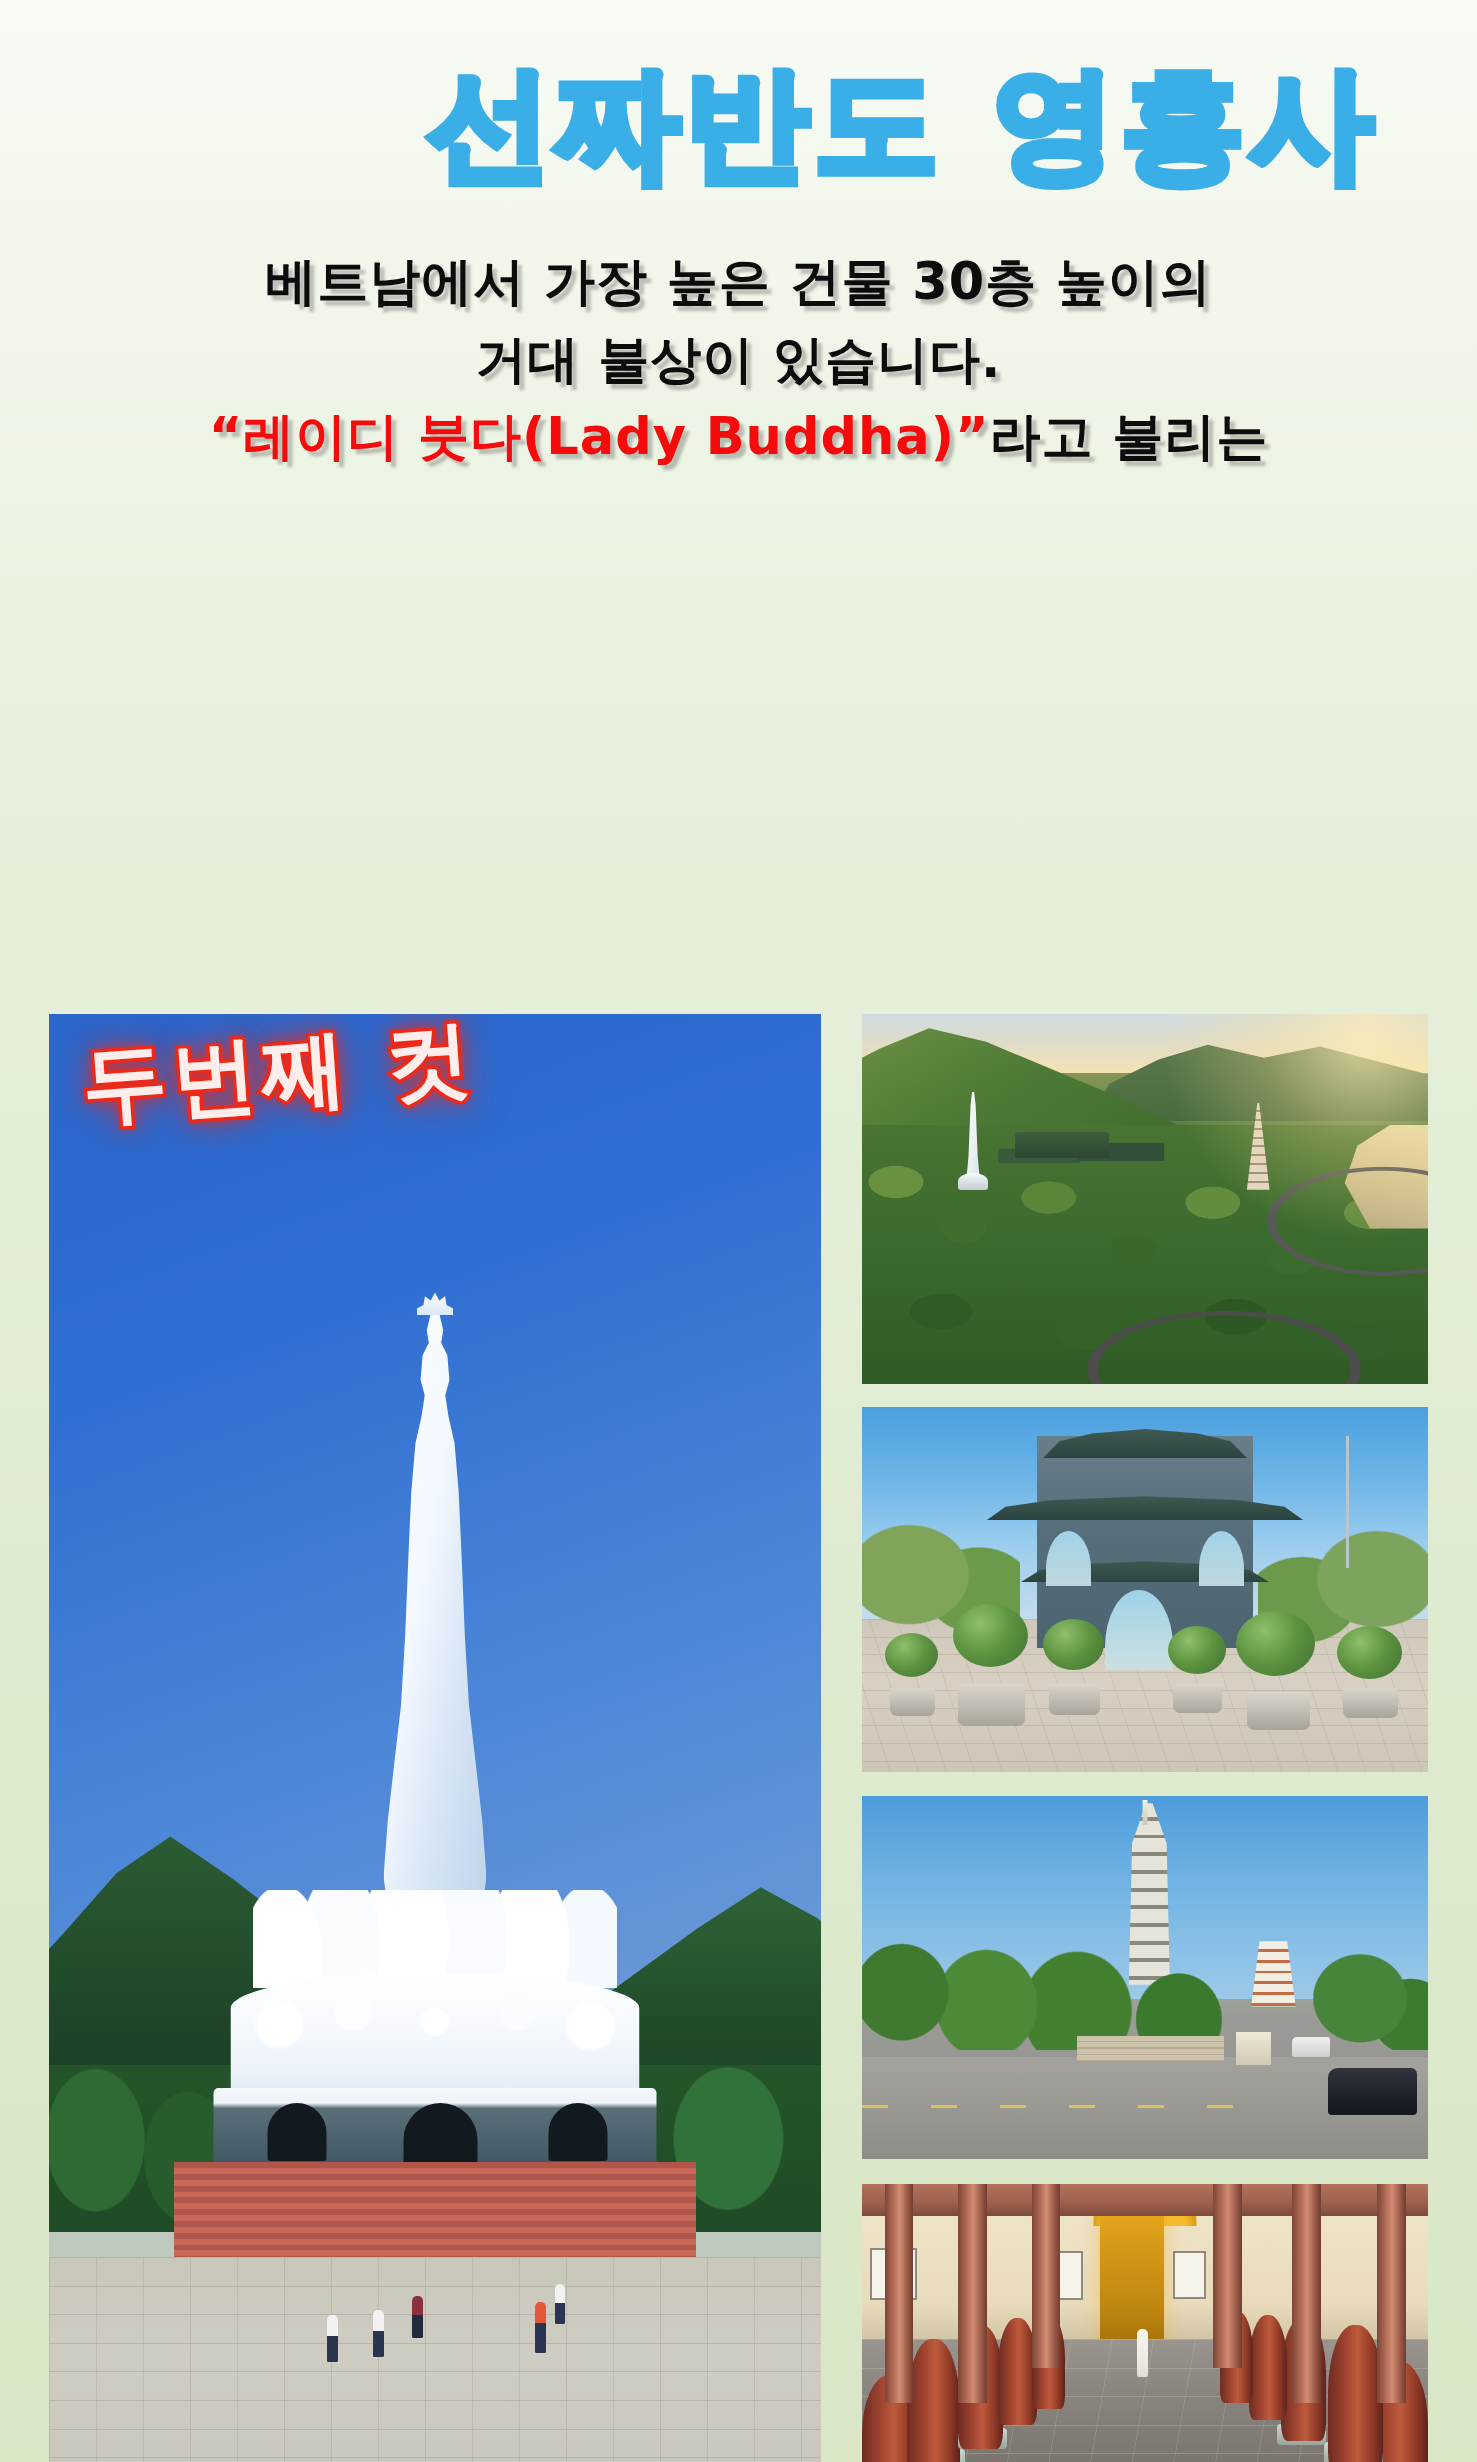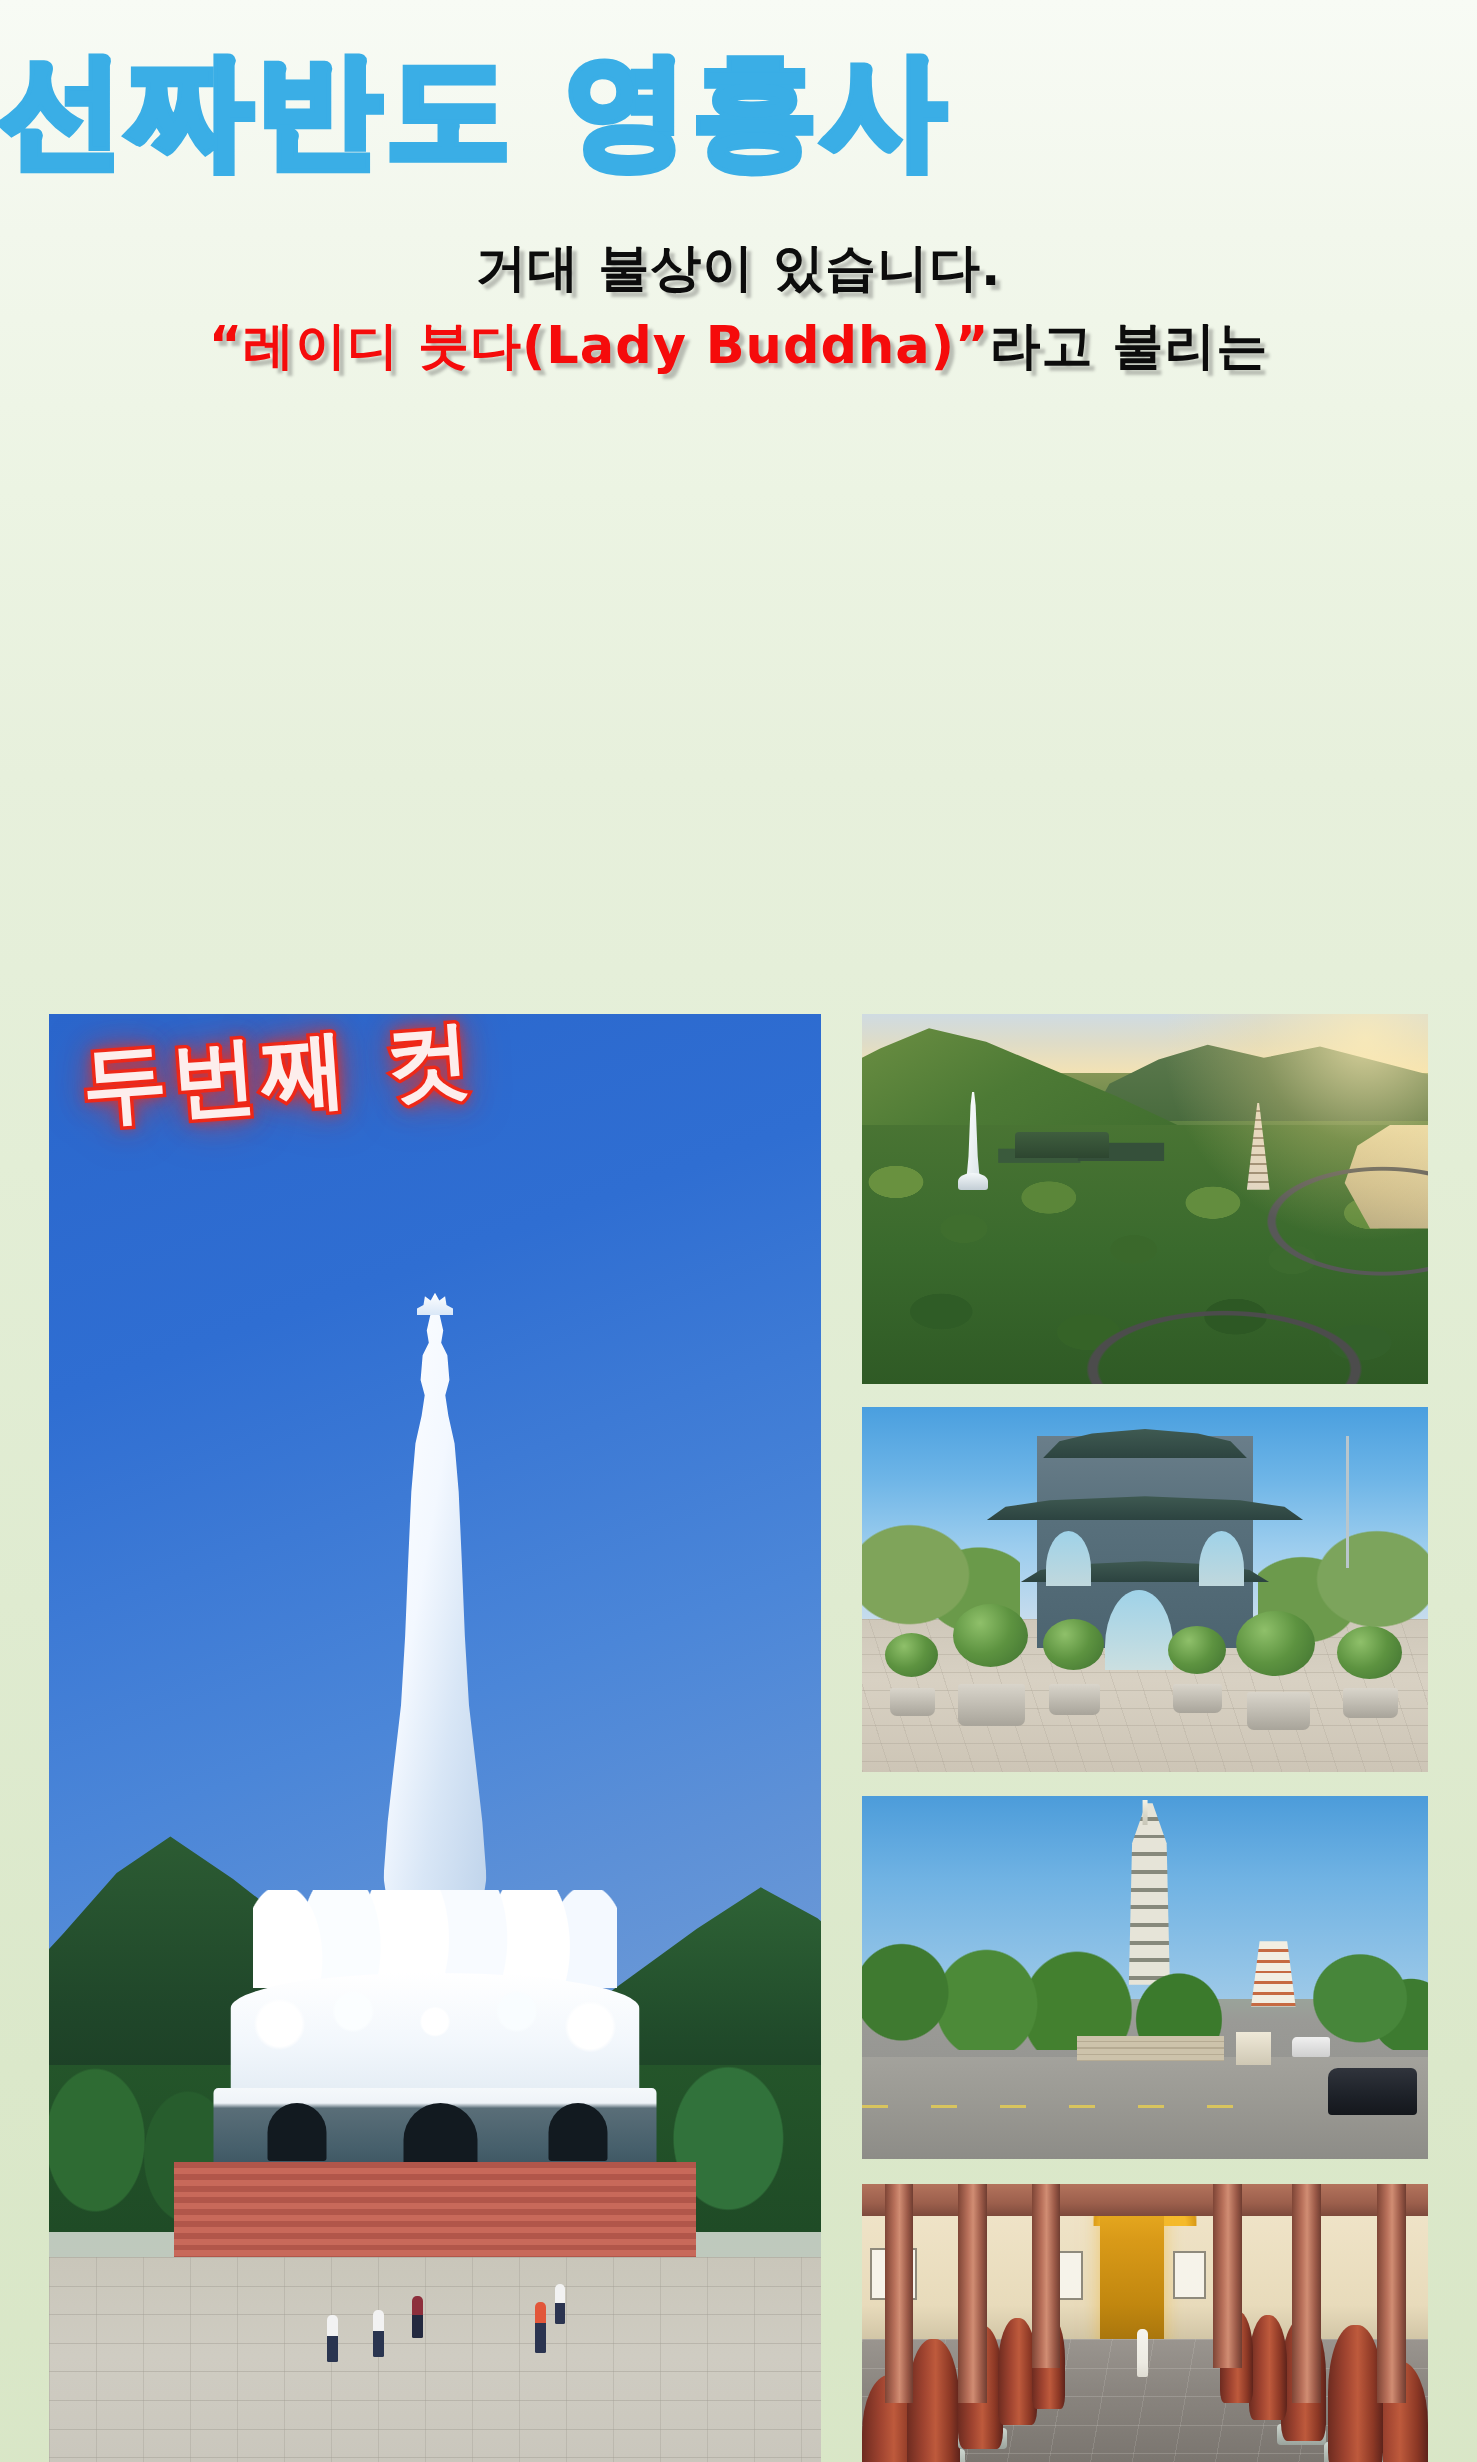--- a/index.html
+++ b/index.html
@@ -20,22 +20,22 @@
         #e3eed6 45%,
         #dfebd0 62%,
         #dbe8ca 80%,
         #d8e6c6 100%);
     position: relative;
   }
 
   
   .header {
     width: 1379px;
-    padding-top: 48px;
-    text-align: left;
+    padding-top: 62px;
+    text-align: right;
   }
 
   .poster-title {
     font-family: "DejaVu Sans", sans-serif;
     font-size: 123px;
     line-height: 1.0;
     font-weight: 700;
     color: #3aaee6;
     letter-spacing: 5.9px;
     -webkit-text-stroke: 8.9px #3aaee6;
@@ -444,20 +444,21 @@
   .hall-frame.f3 { left: 55%;  top: 19%; width: 33px; height: 48px; }
 </style>
 </head>
 <body>
 
 <div class="header">
   <div class="poster-title">선짜반도 영흥사</div>
 </div>
 
 <div class="description">
+  <div class="line">베트남에서 가장 높은 건물 30층 높이의</div>
   <div class="line">거대 불상이 있습니다.</div>
   <div class="line"><span class="hl">“레이디 붓다(Lady Buddha)”</span><span>라고 불리는</span></div>
 </div>
 
 <div class="gallery">
 
   <div class="photo photo-hero">
     <div class="hero-sky"></div>
     <div class="hero-mtn-l"></div>
     <div class="hero-mtn-r"></div>

